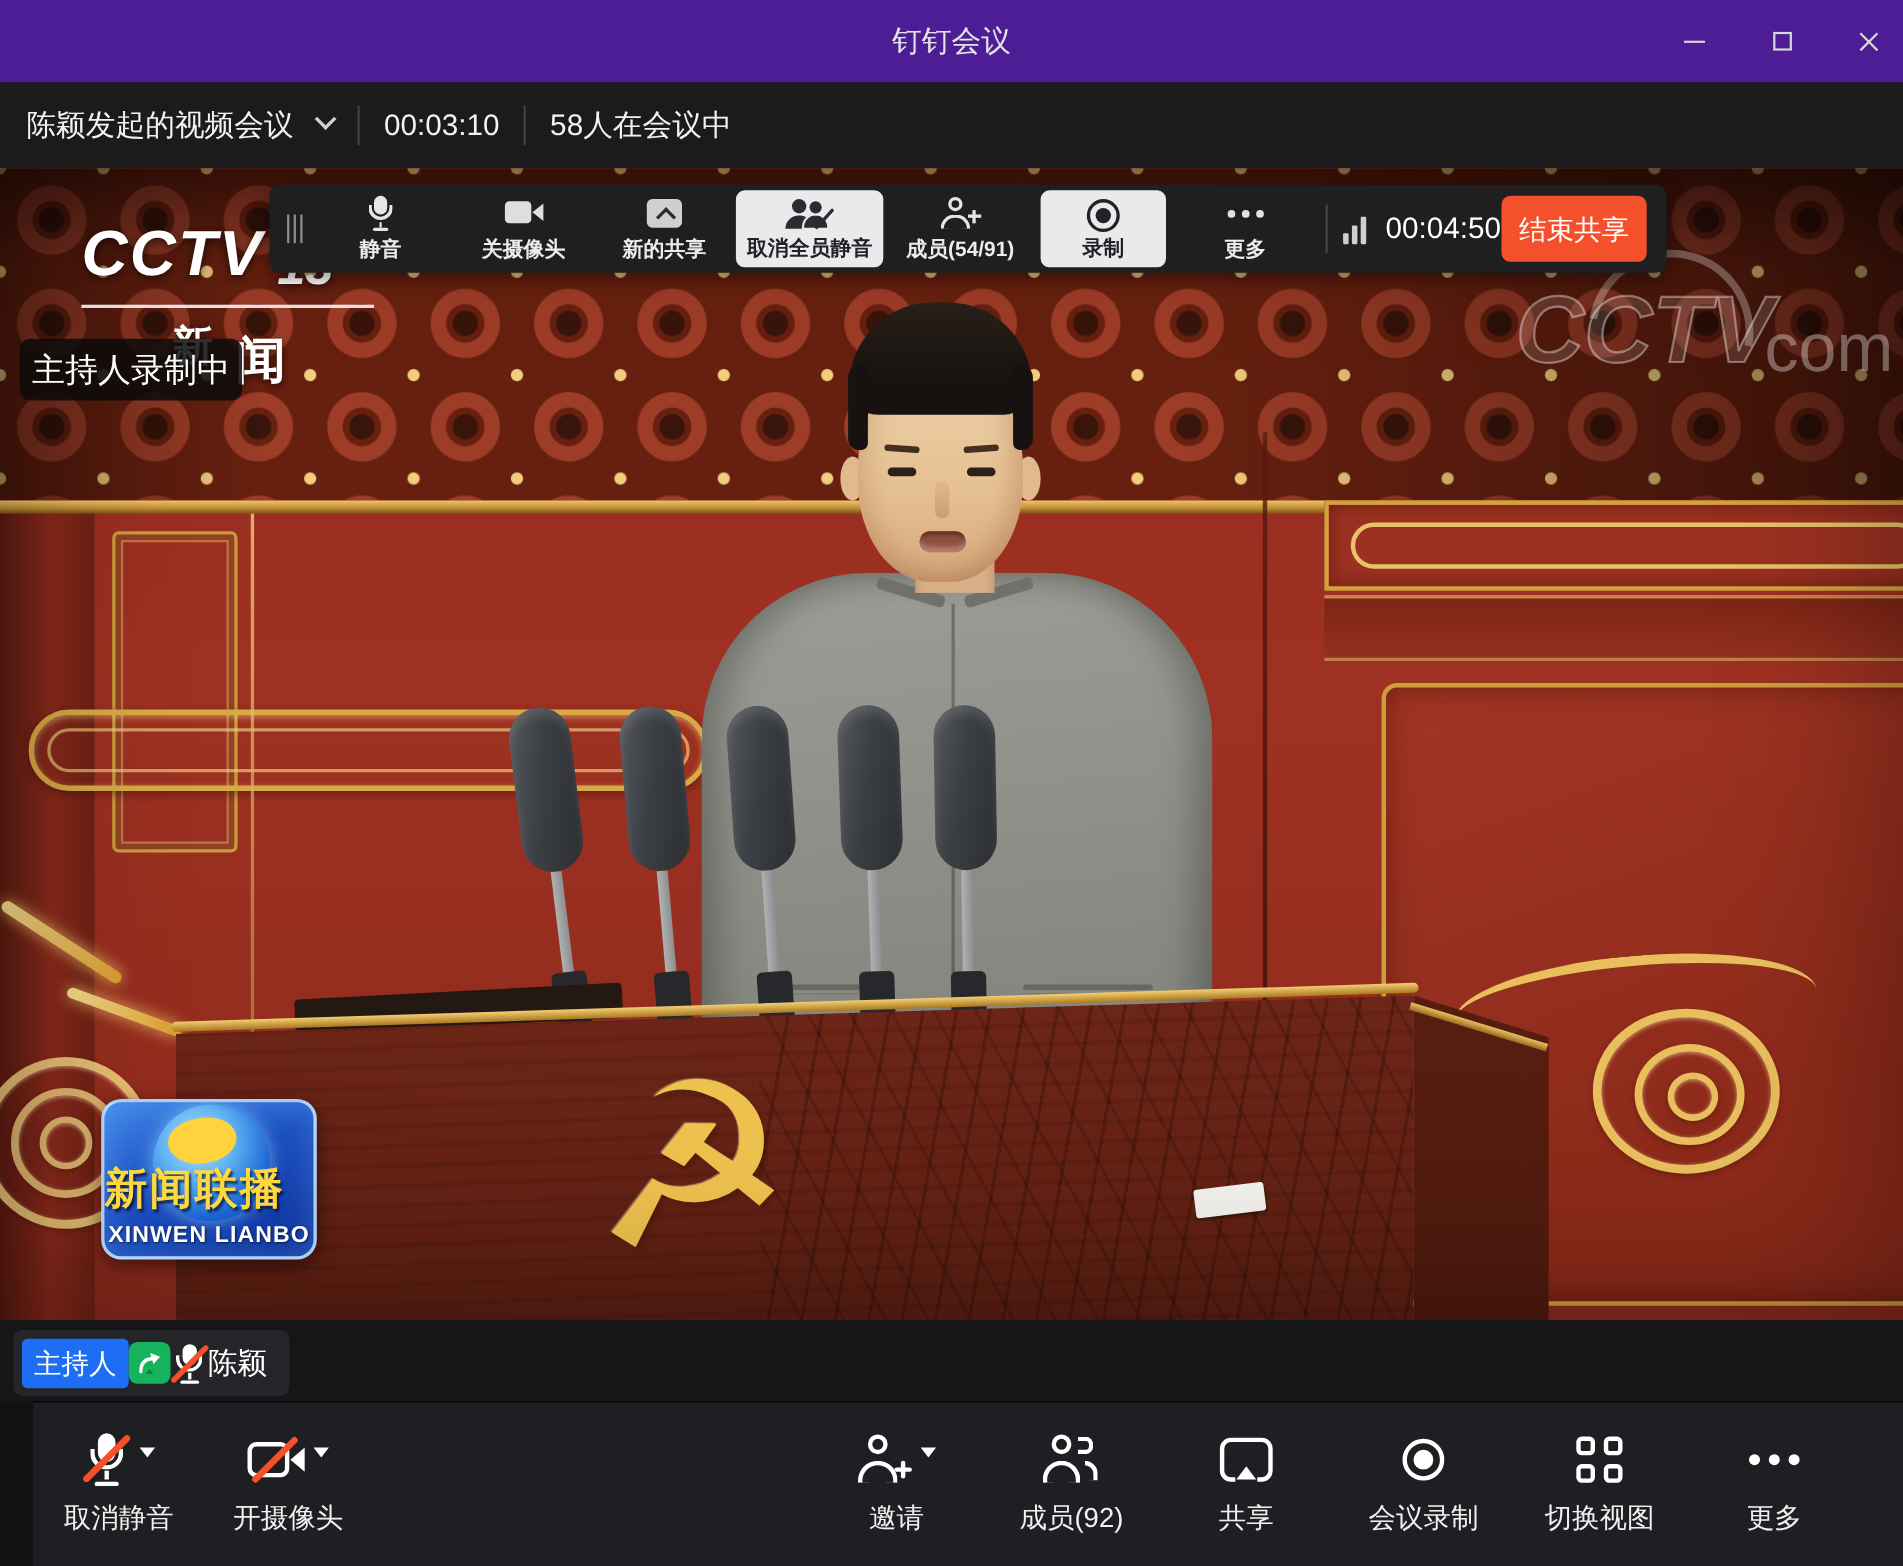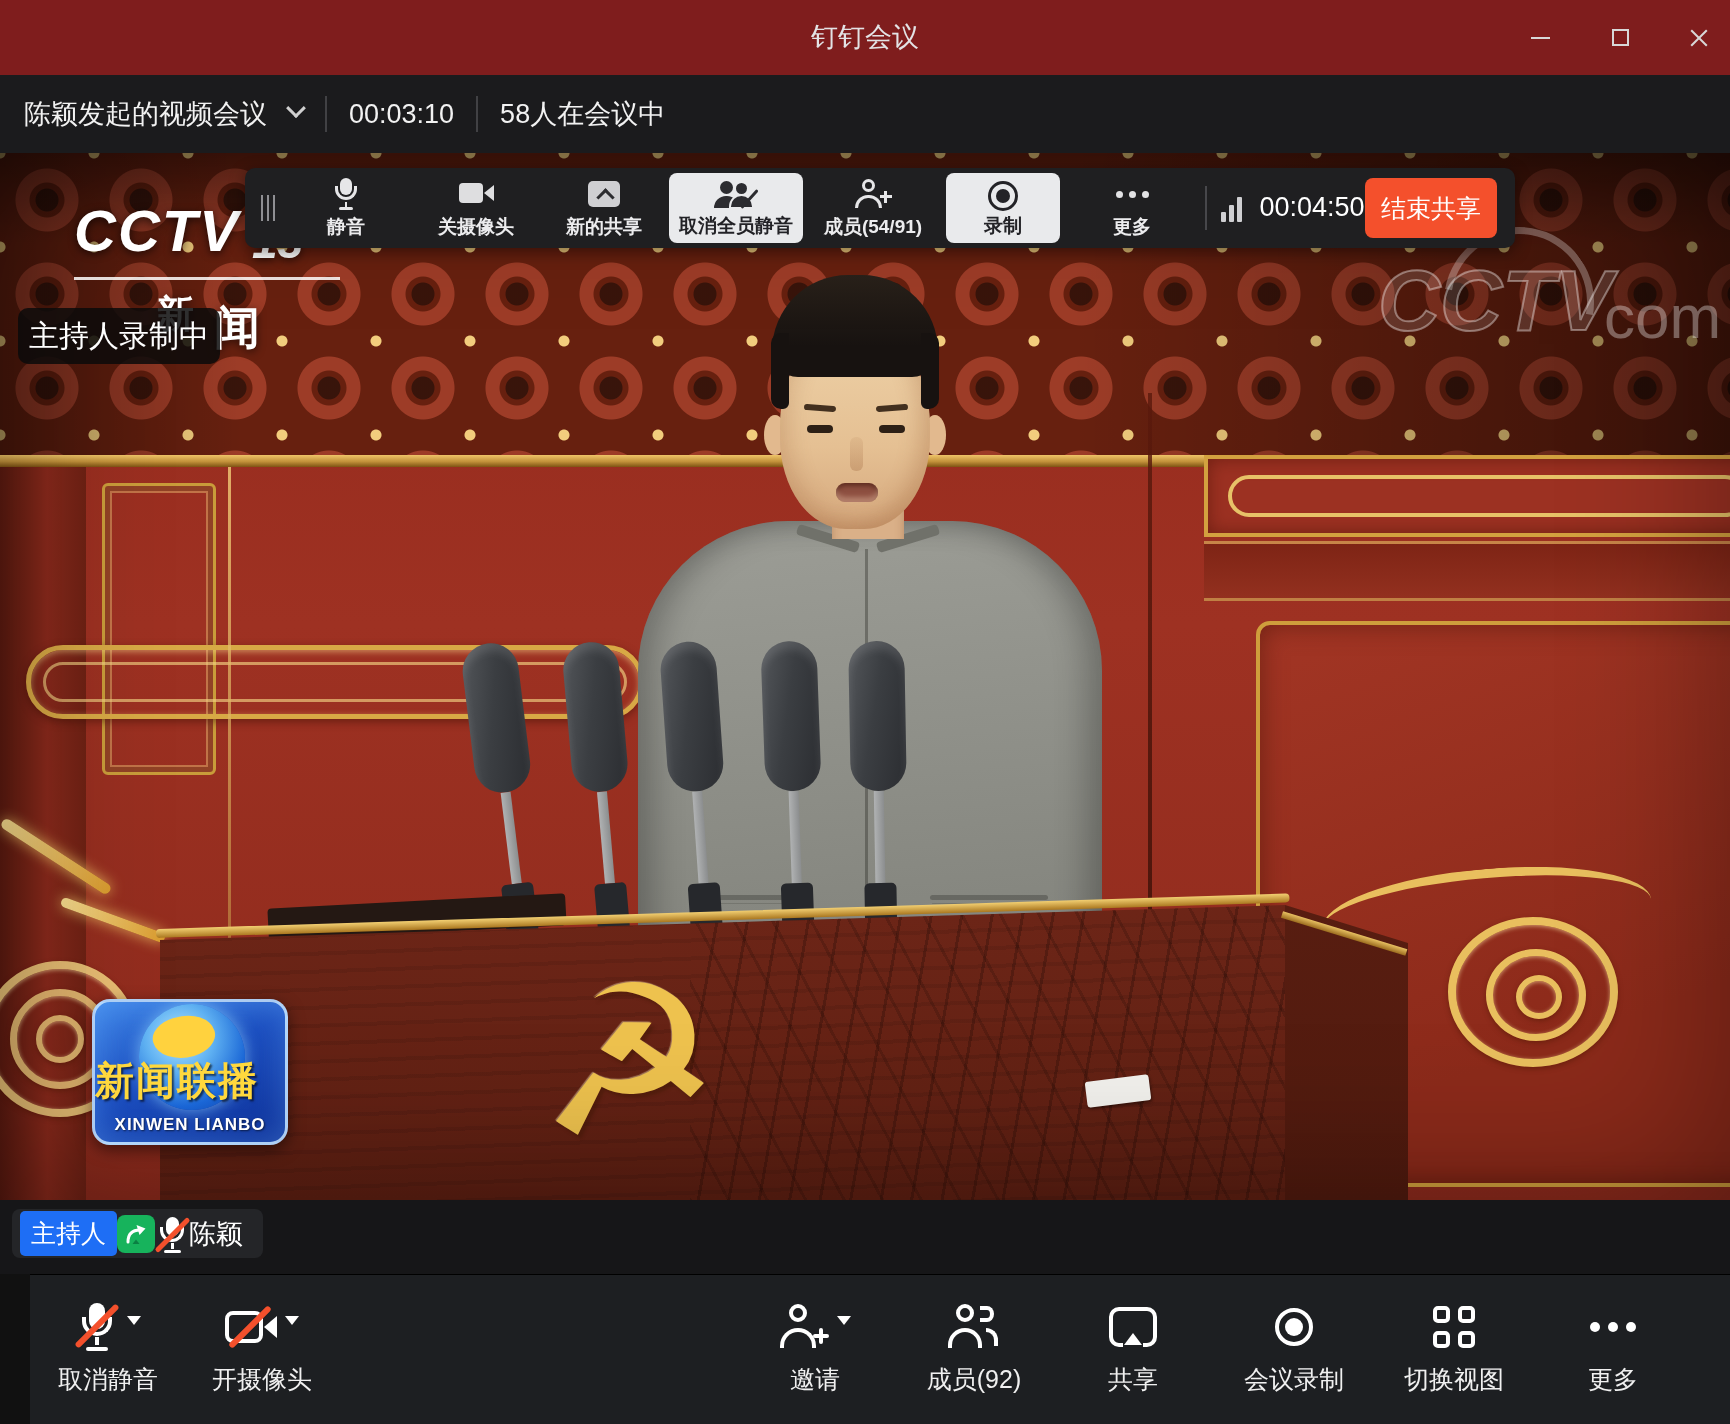--- a/index.html
+++ b/index.html
@@ -1,20 +1,20 @@
 <!DOCTYPE html>
 <html><head>
 <meta charset="utf-8">
 <style>
   * { margin:0; padding:0; box-sizing:border-box; }
   html,body { width:1730px; height:1424px; background:#000; font-family:"Liberation Sans","DejaVu Sans",sans-serif; overflow:hidden; }
   #app { position:relative; width:1730px; height:1424px; background:#111; }
 
   
-  .titlebar { position:absolute; left:0; top:0; width:1730px; height:75px; background:#7f1d1d; }
+  .titlebar { position:absolute; left:0; top:0; width:1730px; height:75px; background:#4c1d95; }
   .titlebar .wtitle { position:absolute; left:0; right:0; top:0; height:75px; line-height:75px; text-align:center; color:#e3e3e5; font-size:27px; }
   .wc { position:absolute; top:0; width:62px; height:75px; display:flex; align-items:center; justify-content:center; }
   .wc-min-g { width:19px; height:2px; background:#d8d8d8; }
   .wc-max-g { width:17px; height:17px; border:2px solid #d8d8d8; }
   .wc-close-g { position:relative; width:22px; height:22px; }
   .wc-close-g i, .wc-close-g b { position:absolute; left:0; top:10px; width:22px; height:2px; background:#d8d8d8; }
   .wc-close-g i { transform:rotate(45deg); } .wc-close-g b { transform:rotate(-45deg); }
 
   
   .meetingbar { position:absolute; left:0; top:75px; width:1730px; height:78px; background:#1b1b1d; display:flex; align-items:center; }
@@ -117,21 +117,21 @@
   .ch-sub2 { position:absolute; left:154px; top:104px; font-size:46px; font-weight:bold; }
   .rec-chip { position:absolute; left:18px; top:155px; width:202px; height:56px; background:rgba(10,10,10,.85); border-radius:10px; color:#fff; font-size:30px; display:flex; align-items:center; justify-content:center; }
   .wm { position:absolute; left:1378px; top:84px; width:340px; height:120px; }
   .wm-ring { position:absolute; left:66px; top:-10px; width:150px; height:150px; border:7px solid rgba(255,255,255,.28); border-bottom-color:transparent; border-left-color:transparent; border-radius:50%; transform:rotate(-35deg); }
   .wm-brand { position:absolute; left:0; top:14px; font-size:86px; font-weight:bold; font-style:italic; color:rgba(255,255,255,.12); -webkit-text-stroke:2px rgba(255,255,255,.38); }
   .wm-com { position:absolute; left:226px; top:44px; font-size:62px; color:rgba(255,255,255,.34); }
   .xw-logo { position:absolute; left:92px; top:846px; width:196px; height:146px; border-radius:18px; border:3px solid rgba(200,230,255,.85); background:linear-gradient(155deg,#3f86e8 0%,#1c4fc0 45%,#0d2f96 100%); box-shadow:0 5px 16px rgba(0,0,0,.5), inset 0 0 30px rgba(110,180,255,.35); overflow:hidden; }
   .xw-globe { position:absolute; left:44px; top:2px; width:106px; height:106px; border-radius:50%; background:radial-gradient(circle at 38% 32%, #b3e6ff 0%, #5fb1f2 35%, #1a66d6 70%, #0c3fa8 100%); box-shadow:0 0 16px rgba(140,210,255,.7); }
   .xw-land { position:absolute; left:14px; top:12px; width:62px; height:42px; background:#ffd23e; border-radius:46% 62% 48% 64%; transform:rotate(-16deg); }
   .xw-cn { position:absolute; left:0; right:0; bottom:34px; text-align:left; font-size:39px; font-weight:bold; color:#ffd83d; letter-spacing:2px; text-shadow:2px 2px 2px rgba(0,0,0,.6); }
-  .xw-en { position:absolute; left:0; right:0; bottom:7px; text-align:center; font-size:17px; font-weight:bold; color:#fff; letter-spacing:1px; text-shadow:1px 1px 2px rgba(0,0,0,.6); }
+  .xw-en { position:absolute; left:0; right:0; bottom:7px; text-align:center; font-size:21px; font-weight:bold; color:#fff; letter-spacing:1px; text-shadow:1px 1px 2px rgba(0,0,0,.6); }
 
   
   .ftbar { position:absolute; left:245px; top:15px; width:1270px; height:80px; background:#1f1f21; border-radius:10px; box-shadow:0 4px 16px rgba(0,0,0,.45); }
   .ft-handle { position:absolute; left:10px; top:22px; width:26px; height:36px; display:flex; gap:4px; align-items:center; justify-content:center; }
   .ft-handle i { width:2px; height:26px; background:#8f8f93; }
   .ft-item { position:absolute; top:6px; width:104px; height:68px; display:flex; flex-direction:column; align-items:center; justify-content:space-between; padding:4px 0 2px; cursor:default; }
   .ft-lb { font-size:19px; color:#ececee; white-space:nowrap;font-weight:bold; }
   .ft-btn { position:absolute; top:5px; height:70px; background:#e9eaec; border-radius:8px; display:flex; flex-direction:column; align-items:center; justify-content:space-between; padding:7px 0 4px; }
   .ft-btn .ft-lb { color:#222226; }
   .ft-ic { height:32px; display:flex; align-items:center; justify-content:center; position:relative; }
@@ -164,21 +164,21 @@
   .i-pa .s { position:absolute; left:1px; top:16px; width:27px; height:13px; border:3px solid #e6e6e8; border-bottom:none; border-radius:14px 14px 0 0; }
   .i-pa .ph { position:absolute; left:26px; top:16px; width:12px; height:3px; background:#e6e6e8; }
   .i-pa .pv { position:absolute; left:30px; top:12px; width:3px; height:12px; background:#e6e6e8; }
   .i-rec { position:relative; width:30px; height:30px; border:3px solid #232327; border-radius:50%; }
   .i-rec:after { content:""; position:absolute; left:5px; top:5px; width:14px; height:14px; background:#232327; border-radius:50%; }
   .i-dots { display:flex; gap:6px; }
   .i-dots i { width:7px; height:7px; border-radius:50%; background:#e2e2e4; }
 
   
   .namebar { position:absolute; left:0; top:1200px; width:1730px; height:74px; background:#161618; }
-  .name-chip { position:absolute; left:12px; top:9px; height:49px; background:#242528; border-radius:8px; display:flex; align-items:center; padding:0 20px 0 8px; }
+  .name-chip { position:absolute; left:12px; top:9px; height:60px; background:#242528; border-radius:8px; display:flex; align-items:center; padding:0 20px 0 8px; }
   .role-badge { background:#1e6ef5; color:#fff; font-size:25px; border-radius:5px; padding:6px 11px; }
   .share-chip { width:38px; height:38px; background:#17b35c; border-radius:8px; display:flex; align-items:center; justify-content:center; }
   .nb-mic { position:relative; width:34px; height:38px; }
   .nb-mic .b1 { position:absolute; left:11px; top:2px; width:13px; height:19px; background:#fff; border-radius:7px; }
   .nb-mic .b2 { position:absolute; left:5px; top:12px; width:24px; height:15px; border:3px solid #fff; border-top:none; border-radius:0 0 13px 13px; }
   .nb-mic .b3 { position:absolute; left:16px; bottom:4px; width:3px; height:6px; background:#fff; }
   .nb-mic .b4 { position:absolute; left:9px; bottom:0; width:17px; height:3px; background:#fff; border-radius:2px; }
   .nb-mic .sl { position:absolute; left:15px; top:-3px; width:5px; height:46px; background:#f4502c; border-radius:3px; transform:rotate(45deg); }
   .speaker-name { color:#fff; font-size:27px; }
 

